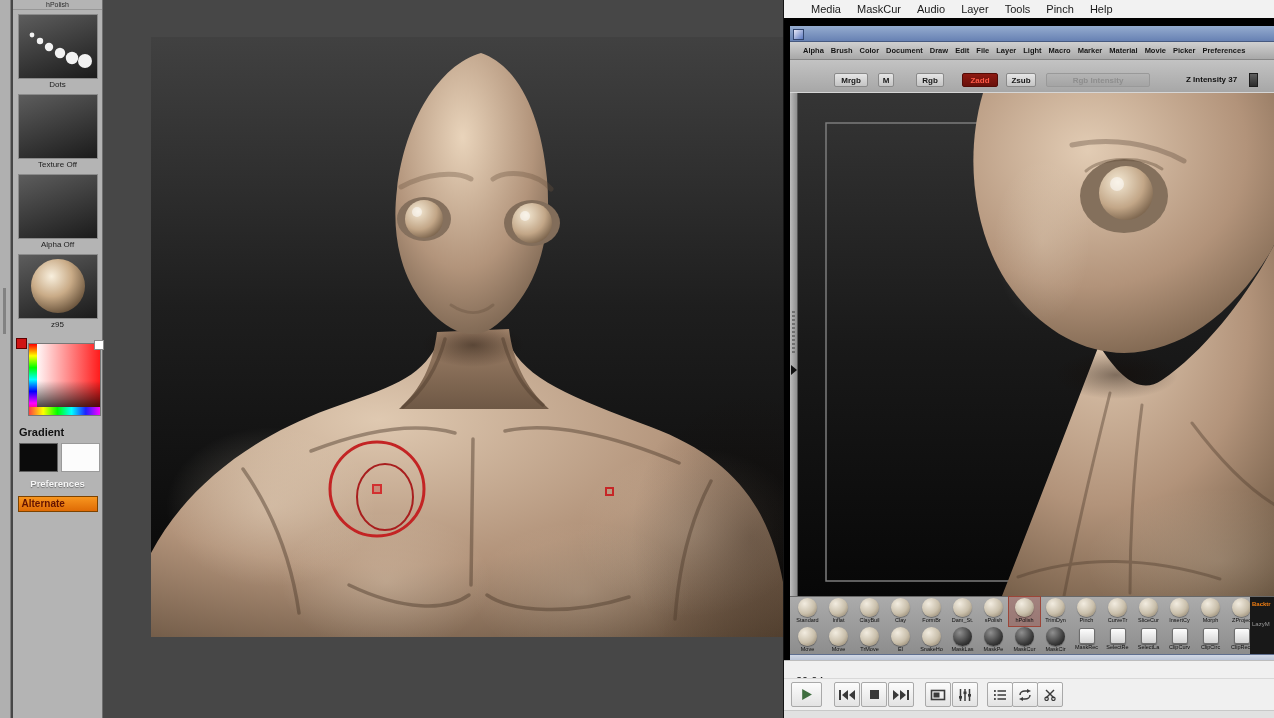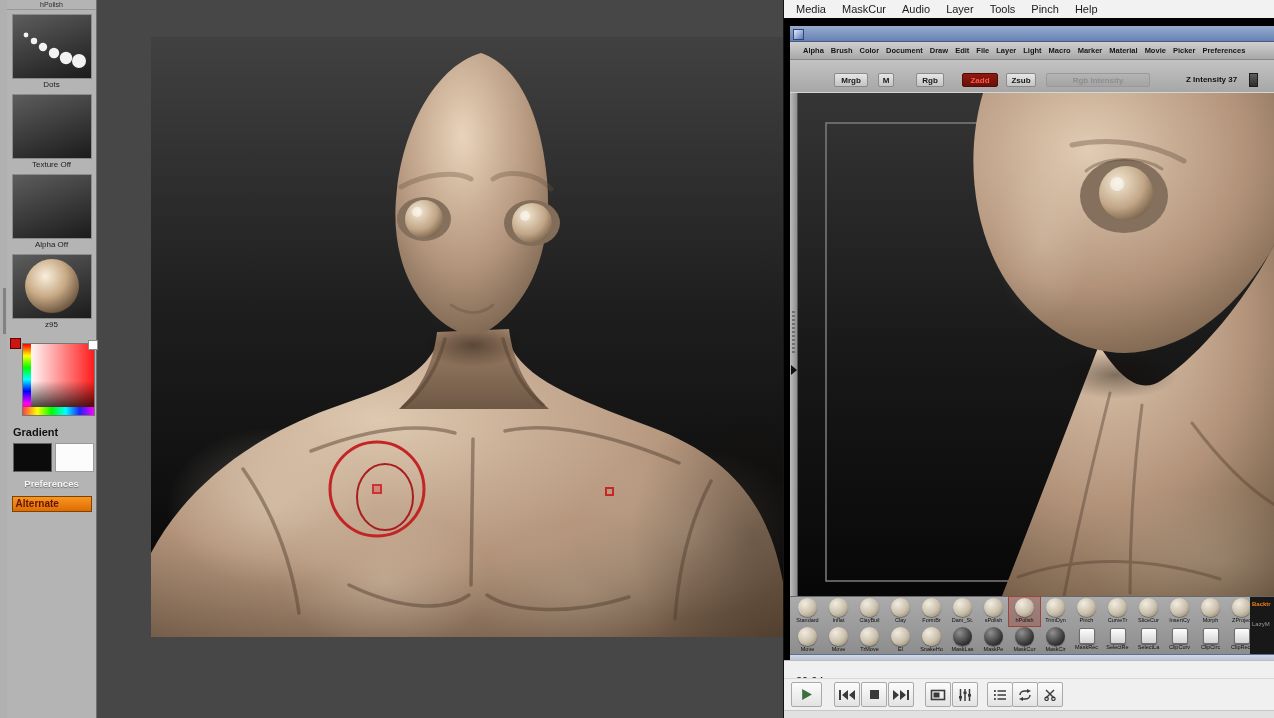--- a/index.html
+++ b/index.html
@@ -3,21 +3,21 @@
 <meta charset="utf-8">
 <style>
   html,body{margin:0;padding:0;background:#2a2a2a}
   .screen{position:relative;width:1274px;height:718px;background:#474747;overflow:hidden;
           font-family:"Liberation Sans",sans-serif;-webkit-font-smoothing:antialiased}
 
   
   .edge-strip{position:absolute;left:0;top:0;width:10px;height:718px;background:#b0b0b0;border-right:1px solid #7e7e7e}
   .edge-thumb{position:absolute;left:3px;top:288px;width:3px;height:46px;background:#828282}
 
-  .tray{position:absolute;left:7px;top:0;width:90px;height:718px;background:#b4b4b4;border-right:1px solid #6f6f6f;box-sizing:border-box}
+  .tray{position:absolute;left:13px;top:0;width:90px;height:718px;background:#b4b4b4;border-right:1px solid #6f6f6f;box-sizing:border-box}
   .tray-partial{height:9px;border-bottom:1px solid #979797;font-size:7px;line-height:9px;text-align:center;color:#2a2a2a}
   .titem{width:80px;margin:4px auto 0}
   .thumb{width:78px;height:63px;border:1px solid #8b8b8b;background:linear-gradient(160deg,#5d5d5d,#1b1b1b);position:relative;overflow:hidden}
   .tlabel{font-size:8px;text-align:center;color:#1c1c1c;padding-top:1px;line-height:10px}
   .thumb svg{display:block}
 
   .picker{position:relative;width:88px;height:86px;margin:6px 0 0 1px}
   .sel-chip{position:absolute;left:2px;top:2px;width:9px;height:9px;background:#cf1414;border:1px solid #5d0000}
   .picker-sq{position:absolute;left:14px;top:7px;width:71px;height:71px;border:1px solid #777;
              background:linear-gradient(to bottom,rgba(0,0,0,0) 52%,rgba(0,0,0,.92)),linear-gradient(to right,#ffffff 8%,#ff1c1c)}
@@ -34,21 +34,21 @@
   .sw-white{background:#fcfcfc;border:1px solid #9a9a9a}
   .switch-label{font-size:9.5px;font-weight:bold;color:#f5f5f5;text-align:center;margin-top:6px;text-shadow:0 1px 1px rgba(0,0,0,.4)}
   .alternate{width:80px;height:16px;margin:7px auto 0;box-sizing:border-box;border:1px solid #7d4300;
              background:linear-gradient(#f8961f,#df6b05);color:#641300;font-size:10px;font-weight:bold;line-height:14px;padding-left:3px}
 
   .zcanvas{position:absolute;left:151px;top:37px;width:632px;height:600px}
   .zcanvas svg{display:block}
 
   
   .player{position:absolute;left:783px;top:0;width:491px;height:718px;background:#f0f0f0;border-left:1px solid #141414;box-sizing:border-box}
-  .pmenu{height:18px;display:flex;align-items:center;padding-left:4px;background:#f2f2f2;border-bottom:1px solid #d6d6d6}
+  .pmenu{height:18px;display:flex;align-items:center;padding-left:19px;background:#f2f2f2;border-bottom:1px solid #d6d6d6}
   .pmenu span{font-size:11px;color:#1b1b1b;padding:0 8px;cursor:default}
 
   .varea{position:absolute;left:0;top:18px;width:490px;height:642px;background:#000;overflow:hidden}
   .vframe{position:absolute;left:6px;top:8px;width:485px;height:642px}
   .vtitle{position:relative;height:15px;background:linear-gradient(#95accf,#6781b3);border-bottom:1px solid #46597f}
   .vtitle .appicon{position:absolute;left:3px;top:3px;width:9px;height:9px;background:linear-gradient(135deg,#e8e8f8,#5a78c0);border:1px solid #31456e}
   .vmenu{height:17px;background:linear-gradient(#d0d0d0,#a8a8a8);display:flex;align-items:center;padding-left:13px;gap:7px;border-bottom:1px solid #868686;overflow:hidden}
   .vmenu span{font-size:7.5px;font-weight:bold;color:#141414;white-space:nowrap}
 
   .vshelf{position:relative;height:34px;background:linear-gradient(#c3c3c3,#a5a5a5);border-bottom:1px solid #797979;box-shadow:inset 0 -2px 0 #d6d6d6}

